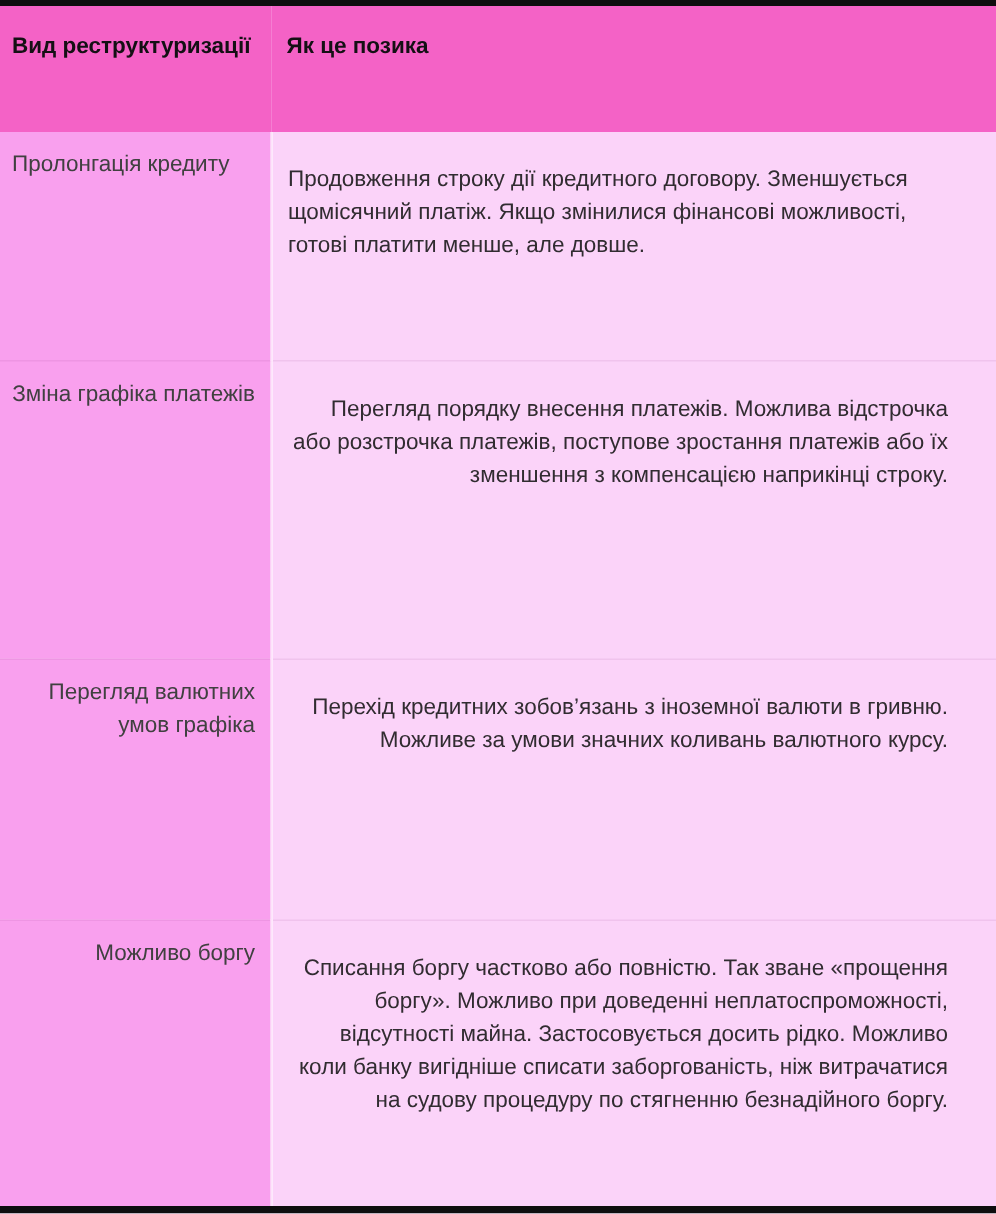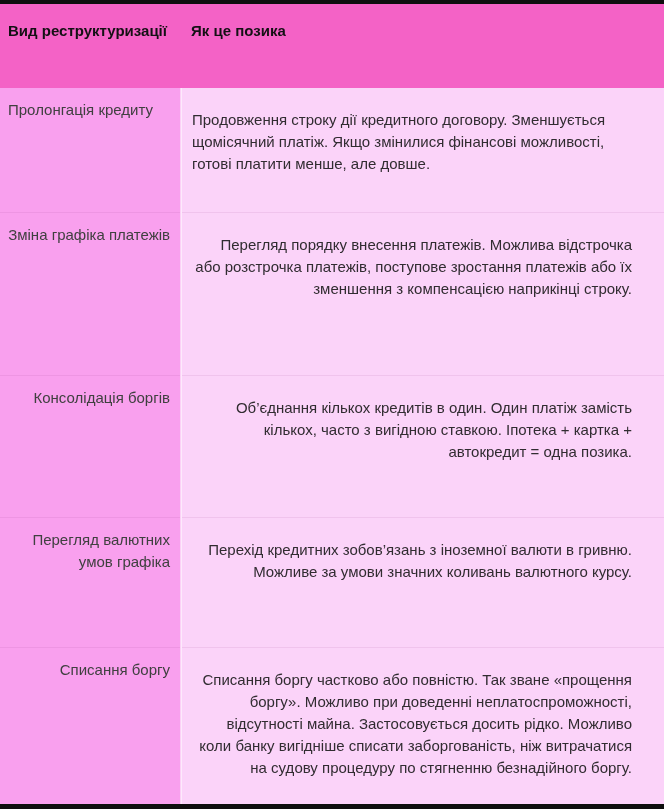--- a/index.html
+++ b/index.html
@@ -84,26 +84,22 @@
     <tbody>
       <tr>
         <td class="type-cell">Пролонгація кредиту</td>
         <td class="how-cell">Продовження строку дії кредитного договору. Зменшується щомісячний платіж. Якщо змінилися фінансові можливості, готові платити менше, але довше.</td>
       </tr>
       <tr>
         <td class="type-cell">Зміна графіка платежів</td>
         <td class="how-cell">Перегляд порядку внесення платежів. Можлива відстрочка або розстрочка платежів, поступове зростання платежів або їх зменшення з компенсацією наприкінці строку.</td>
       </tr>
       <tr>
-        <td class="type-cell">Консолідація боргів</td>
-        <td class="how-cell">Об’єднання кількох кредитів в один. Один платіж замість кількох, часто з вигідною ставкою. Іпотека + картка + автокредит = одна позика.</td>
-      </tr>
-      <tr>
         <td class="type-cell">Перегляд валютних умов графіка</td>
         <td class="how-cell">Перехід кредитних зобов’язань з іноземної валюти в гривню. Можливе за умови значних коливань валютного курсу.</td>
       </tr>
       <tr>
-        <td class="type-cell">Списання боргу</td>
+        <td class="type-cell">Можливо боргу</td>
         <td class="how-cell">Списання боргу частково або повністю. Так зване «прощення боргу». Можливо при доведенні неплатоспроможності, відсутності майна. Застосовується досить рідко. Можливо коли банку вигідніше списати заборгованість, ніж витрачатися на судову процедуру по стягненню безнадійного боргу.</td>
       </tr>
     </tbody>
   </table>
 </div>
 
 </body></html>

